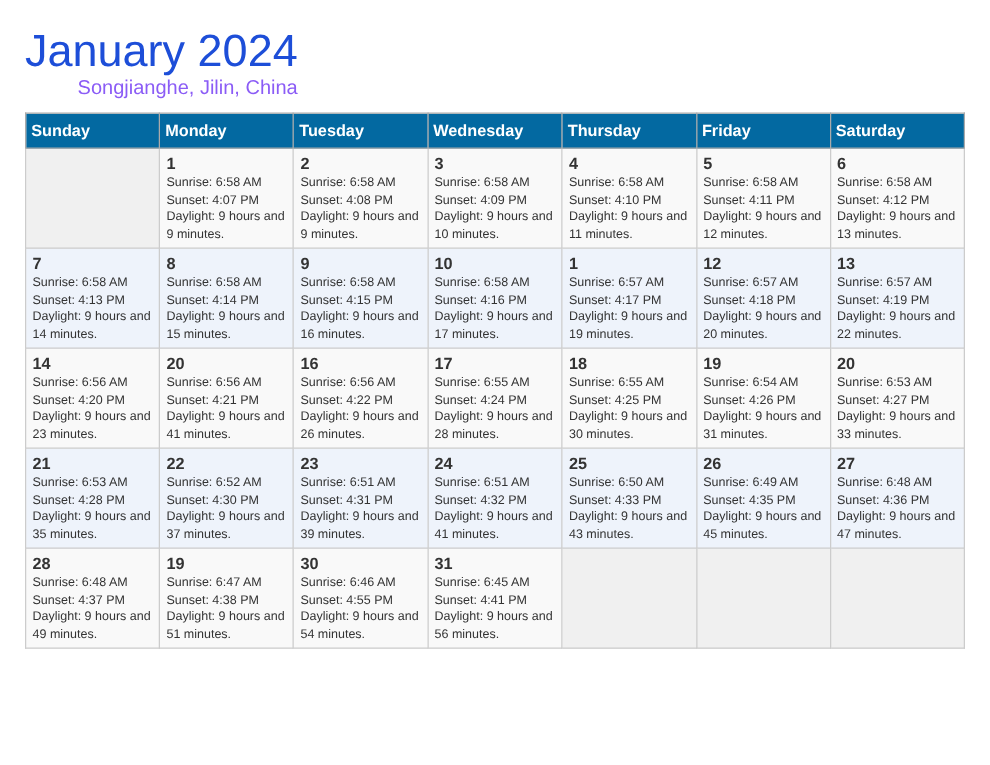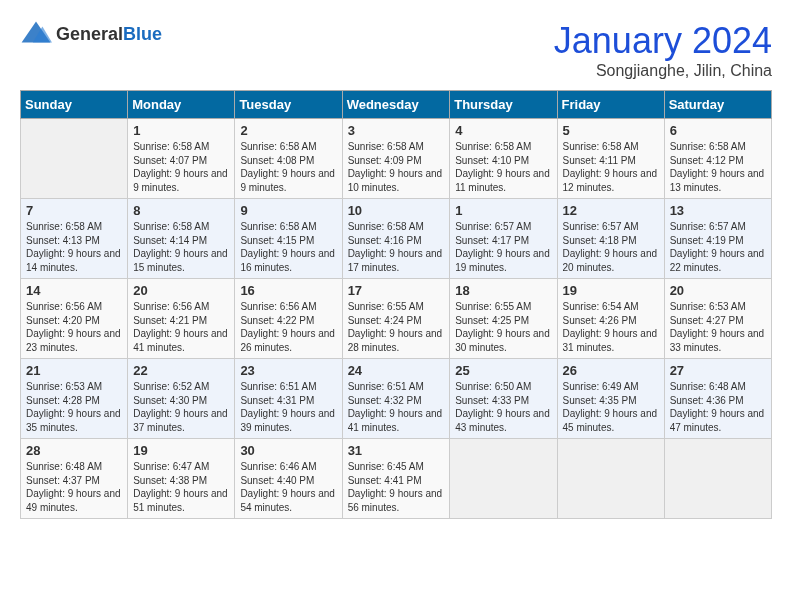--- a/index.html
+++ b/index.html
@@ -38,21 +38,21 @@
     .title-block {
       text-align: right;
     }
     .month-title {
       font-size: 36px;
       font-weight: normal;
       color: #1d4ed8;
     }
     .subtitle {
       font-size: 16px;
-      color: #404040;
+      color: #8b5cf6;
     }
     .calendar {
       width: 100%;
       border-collapse: collapse;
       font-size: 11px;
     }
     .calendar thead tr th {
       background-color: #0369a1;
       color: #fff;
       padding: 6px 4px;
@@ -88,29 +88,20 @@
       font-size: 10px;
     }
     .empty-cell {
       background: #f0f0f0 !important;
     }
   </style>
 </head>
 <body>
 
 <div class="header">
-  <div class="logo">
-    <svg class="logo-icon" viewBox="0 0 40 35" xmlns="http://www.w3.org/2000/svg">
-      <polygon points="20,2 38,28 2,28" fill="#1a6bbf" opacity="0.85"></polygon>
-      <polygon points="28,8 40,28 16,28" fill="#2a7dd4" opacity="0.6"></polygon>
-    </svg>
-    <div>
-      <span class="logo-text-general">General</span><span class="logo-text-blue">Blue</span>
-    </div>
-  </div>
   <div class="title-block">
     <div class="month-title">January 2024</div>
     <div class="subtitle">Songjianghe, Jilin, China</div>
   </div>
 </div>
 
 <table class="calendar">
   <thead>
     <tr>
     <th>Sunday</th>
@@ -362,21 +353,21 @@
         <div class="cell-content">
           <span>Sunrise: 6:47 AM</span><br>
           <span>Sunset: 4:38 PM</span><br>
           <span>Daylight: 9 hours and 51 minutes.</span>
         </div>
       </td>
         <td>
         <span class="day-number">30</span>
         <div class="cell-content">
           <span>Sunrise: 6:46 AM</span><br>
-          <span>Sunset: 4:40 PM</span><br>
+          <span>Sunset: 4:55 PM</span><br>
           <span>Daylight: 9 hours and 54 minutes.</span>
         </div>
       </td>
         <td>
         <span class="day-number">31</span>
         <div class="cell-content">
           <span>Sunrise: 6:45 AM</span><br>
           <span>Sunset: 4:41 PM</span><br>
           <span>Daylight: 9 hours and 56 minutes.</span>
         </div>

